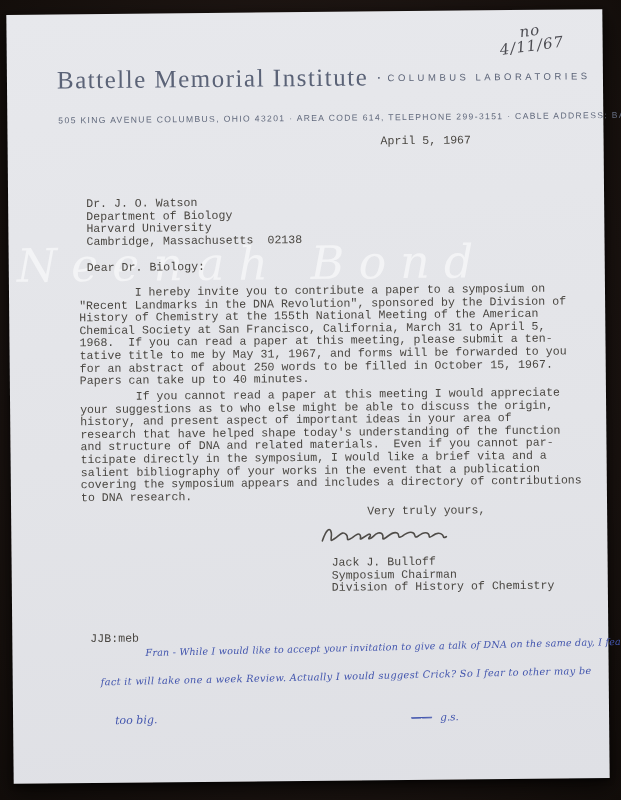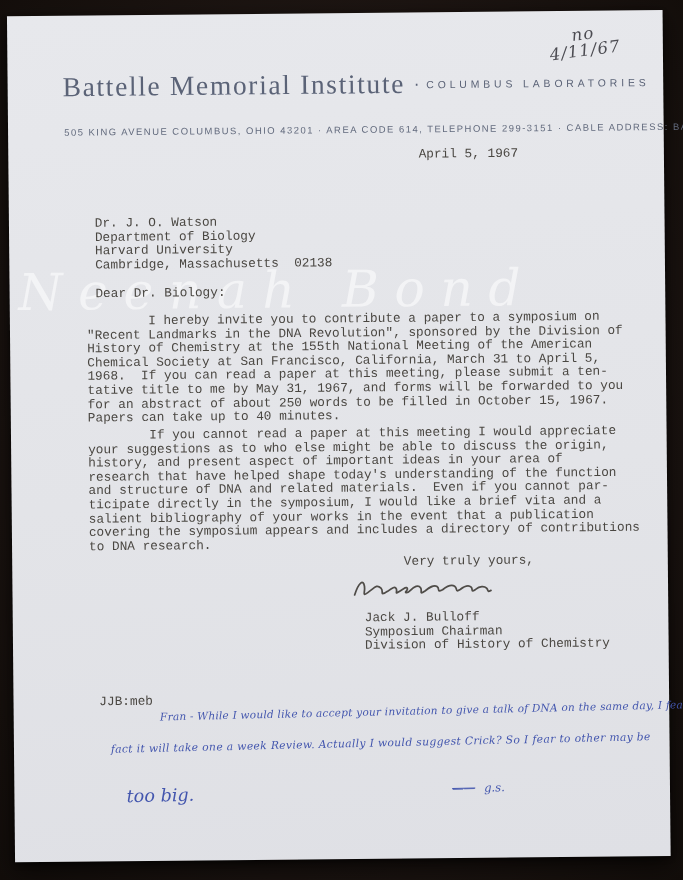--- a/index.html
+++ b/index.html
@@ -61,21 +61,21 @@
   .sigblock{left:320px;top:545px;}
   .reference{left:78px;top:619px;}
   .signature-svg{position:absolute;left:305px;top:505px;}
   .hw{
     position:absolute;
     font-family:"DejaVu Serif", serif;font-style:italic;
     color:#4356ae;white-space:nowrap;transform:rotate(-0.8deg);
   }
   .hw1{left:133px;top:630px;font-size:9.6px;letter-spacing:0.2px;}
   .hw2{left:88px;top:659px;font-size:9.8px;letter-spacing:0.3px;}
-  .hw3{left:102px;top:700px;font-size:16px;}
+  .hw3{left:102px;top:700px;font-size:11px;}
   .hw-sign{left:398px;top:700px;font-size:10.5px;}
   .struck{text-decoration:line-through;margin-right:8px;}
 </style>
 </head>
 <body>
 
 <div class="paper">
 
   <div class="watermark">Neenah Bond</div>
 

